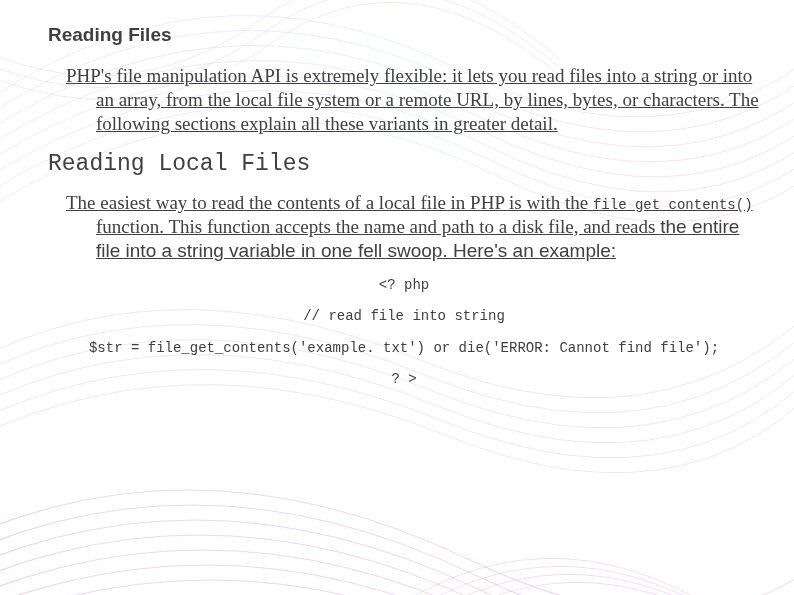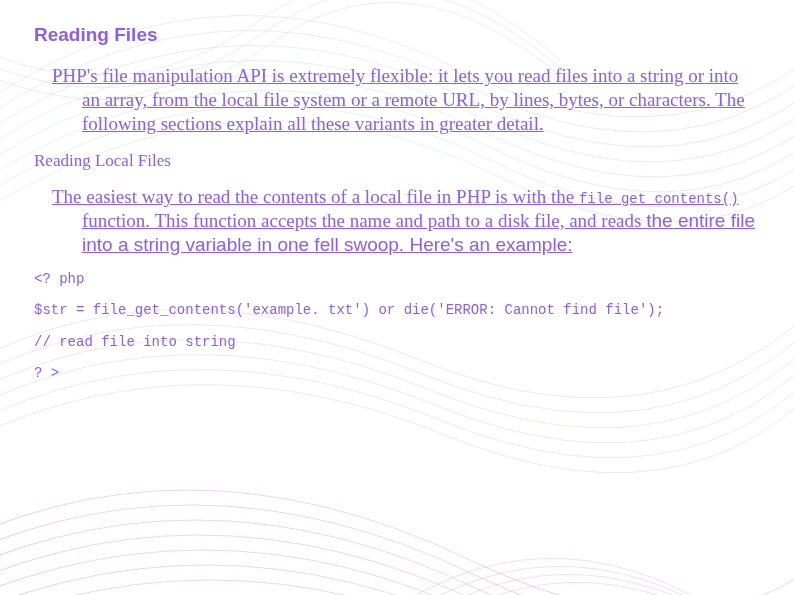--- a/index.html
+++ b/index.html
@@ -15,33 +15,33 @@
   .bg {
     position: absolute;
     inset: 0;
     z-index: 0;
     pointer-events: none;
   }
   .bg svg { width: 100%; height: 100%; display: block; }
   .content {
     position: relative;
     z-index: 1;
-    padding: 24px 34px 20px 34px;
-    color: #8b5cf6;
+    padding: 24px 34px 20px 48px;
+    color: #404040;
   }
   .h1 {
     font-family: Arial, Helvetica, sans-serif;
     font-weight: 700;
     font-size: 19px;
     margin: 0 0 18px 0;
   }
   .h2 {
-    font-family: Liberation Serif, serif;
+    font-family: Liberation Mono, monospace;
     font-weight: 400;
-    font-size: 17px;
+    font-size: 23px;
     margin: 16px 0 14px 0;
   }
   .para {
     font-size: 19px;
     line-height: 1.25;
     margin: 0 0 14px 18px;
     padding-left: 30px;
     text-indent: -30px;
     text-decoration: underline;
   }
@@ -50,20 +50,21 @@
   }
   .mono, .code-line {
     font-family: "Courier New", Courier, monospace;
     font-size: 14px;
   }
   .code-line {
     margin: 0 0 14px 0;
     padding-left: 30px;
     text-indent: -30px;
     line-height: 1.25;
+    text-align: center;
   }
 </style>
 </head>
 <body>
 
 <div class="bg">
 <svg viewBox="0 0 794 595" preserveAspectRatio="none" xmlns="http://www.w3.org/2000/svg">
   <defs>
     <linearGradient id="g1" x1="0" y1="0" x2="1" y2="1">
       <stop offset="0%" stop-color="#c9a6e8"></stop>
@@ -128,16 +129,16 @@
 
   <div class="para">PHP's file manipulation API is extremely flexible: it lets you read files into a string or into an array, from the local file system or a remote URL, by lines, bytes, or characters. The following sections explain all these variants in greater detail.</div>
 
   <div class="h2">Reading Local Files</div>
 
   <div class="para">
     <span>The easiest way to read the contents of a local file in PHP is with the </span><span class="mono">file_get_contents() </span><span> function. This function accepts the name and path to a disk file, and reads </span><span class="sans">the entire file into a string variable in one fell swoop. Here's an example:</span>
   </div>
 
   <div class="code-line">&lt;? php</div>
+  <div class="code-line">// read file into string</div>
   <div class="code-line">$str = file_get_contents('example. txt') or die('ERROR: Cannot find file');</div>
-  <div class="code-line">// read file into string</div>
   <div class="code-line">? &gt;</div>
 </div>
 
 </body></html>

